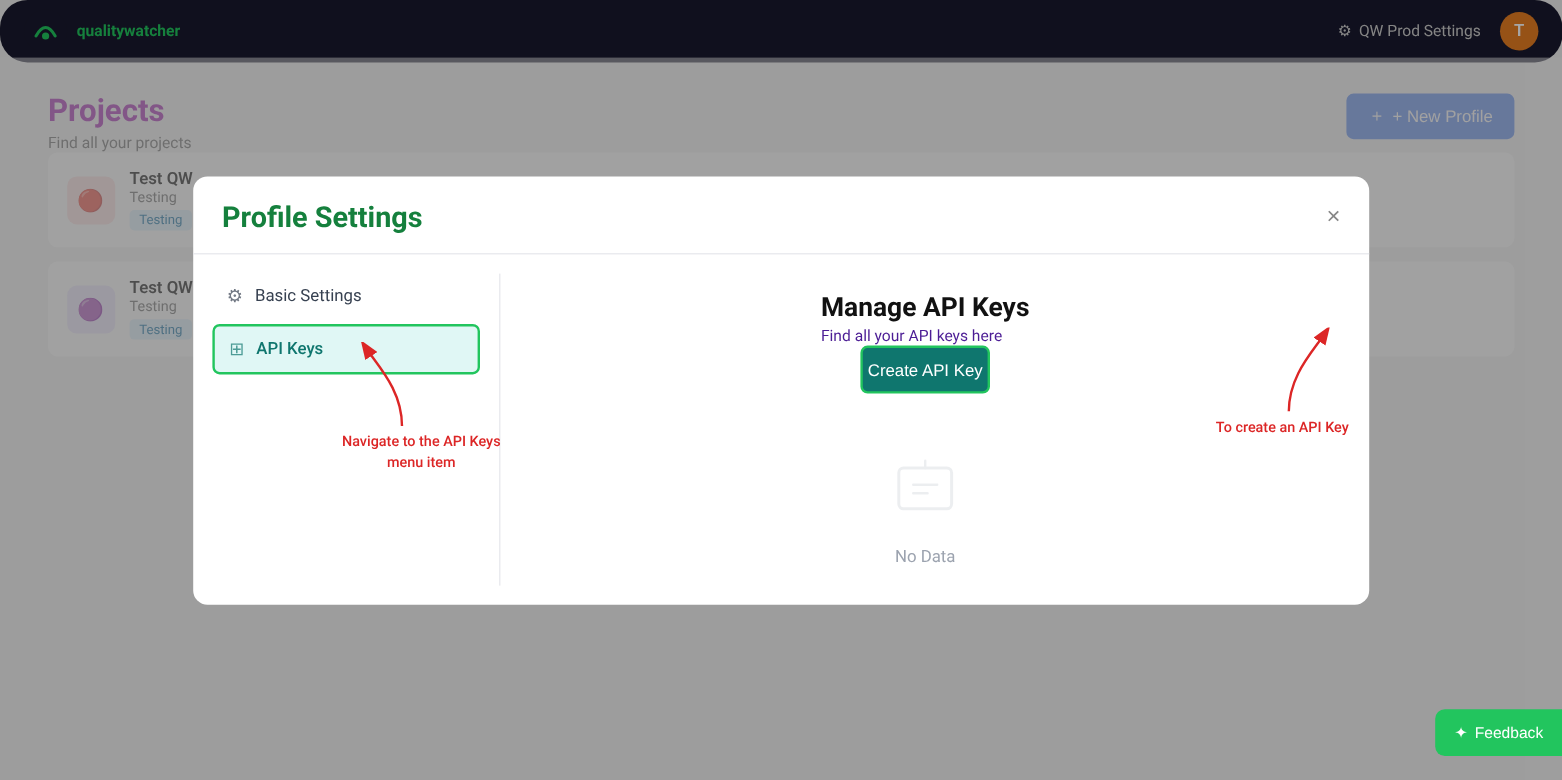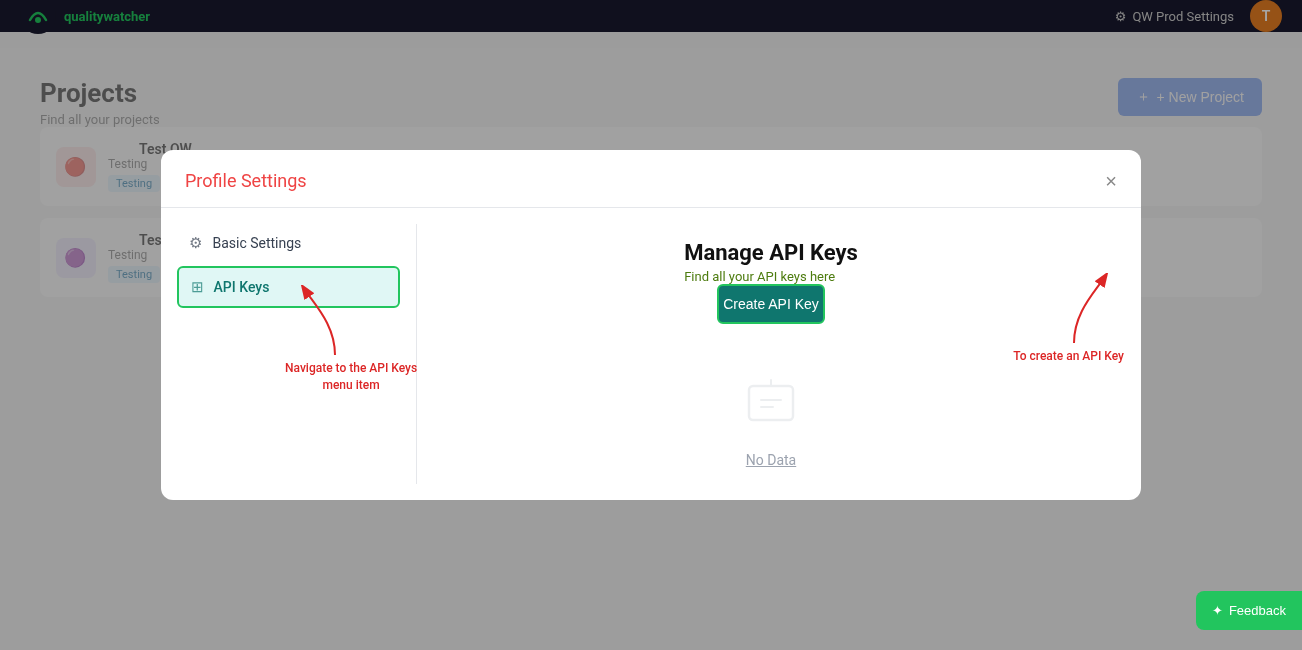--- a/index.html
+++ b/index.html
@@ -8,25 +8,26 @@
       background: #f0f0f0;
       width: 1302px;
       height: 650px;
       overflow: hidden;
       position: relative;
     }
 
     
     .topnav {
       background: #1a1a2e;
-      height: 32px;
+      height: 52px;
       display: flex;
       align-items: center;
       justify-content: space-between;
       padding: 0 20px;
+      border-radius: 23px;
     }
     .topnav-logo {
       display: flex;
       align-items: center;
       gap: 8px;
     }
     .logo-icon {
       width: 36px;
       height: 36px;
     }
@@ -63,21 +64,21 @@
       right: 0;
       bottom: 0;
       background: #f5f5f5;
       padding: 30px 40px;
       filter: blur(0px);
       opacity: 0.5;
     }
     .page-title {
       font-size: 26px;
       font-weight: 700;
-      color: #000000;
+      color: #a21caf;
       margin-bottom: 4px;
     }
     .page-subtitle {
       font-size: 13px;
       color: #666;
     }
     .new-project-btn {
       position: absolute;
       top: 78px;
       right: 40px;
@@ -111,21 +112,20 @@
       align-items: center;
       justify-content: center;
       font-size: 18px;
     }
     .project-icon-box2 {
       background: #ede9fe;
     }
     .project-name {
       font-weight: 600;
       font-size: 14px;
-      margin-left: 31px;
     }
     .project-tag {
       display: inline-block;
       background: #e0f2fe;
       color: #0369a1;
       font-size: 11px;
       padding: 2px 8px;
       border-radius: 4px;
       margin-top: 4px;
     }
@@ -154,23 +154,23 @@
       flex-direction: column;
     }
     .modal-header {
       display: flex;
       align-items: center;
       justify-content: space-between;
       padding: 20px 24px 16px;
       border-bottom: 1px solid #e5e7eb;
     }
     .modal-title {
-      font-size: 18px;
-      font-weight: 400;
-      color: #ef4444;
+      font-size: 24px;
+      font-weight: 700;
+      color: #15803d;
     }
     .modal-close {
       background: none;
       border: none;
       cursor: pointer;
       font-size: 20px;
       color: #888;
       line-height: 1;
     }
     .modal-body {
@@ -224,21 +224,21 @@
       margin-bottom: 8px;
       flex-direction: column;
     }
     .content-title {
       font-size: 22px;
       font-weight: 700;
       color: #111;
     }
     .content-subtitle {
       font-size: 13px;
-      color: #4d7c0f;
+      color: #4c1d95;
       margin-top: 4px;
     }
     .create-api-btn {
       background: #0f766e;
       color: white;
       border: 2px solid #22c55e;
       padding: 10px 4px;
       border-radius: 6px;
       font-size: 14px;
       font-weight: 500;
@@ -248,21 +248,20 @@
     
     .empty-state {
       flex: 1;
       display: flex;
       flex-direction: column;
       align-items: center;
       justify-content: center;
       color: #9ca3af;
       gap: 8px;
       margin-top: 40px;
-      text-decoration: underline;
     }
     .empty-icon {
       font-size: 48px;
       opacity: 0.4;
     }
     .empty-text {
       font-size: 14px;
       color: #9ca3af;
     }
     .annotation-text {
@@ -330,21 +329,21 @@
     <div>
       <div class="project-name">Test QW 4</div>
       <div style="font-size:12px;color:#666;">Testing</div>
       <span class="project-tag">Testing</span>
     </div>
   </div>
 </div>
 
 <button class="new-project-btn" style="opacity:0.4;">
   <span>＋</span>
-  <span>+ New Project</span>
+  <span>+ New Profile</span>
 </button>
 
 <div class="overlay">
 
   <div class="modal">
     <div class="modal-header">
       <span class="modal-title">Profile Settings</span>
       <button class="modal-close">×</button>
     </div>
     <div class="modal-body">

